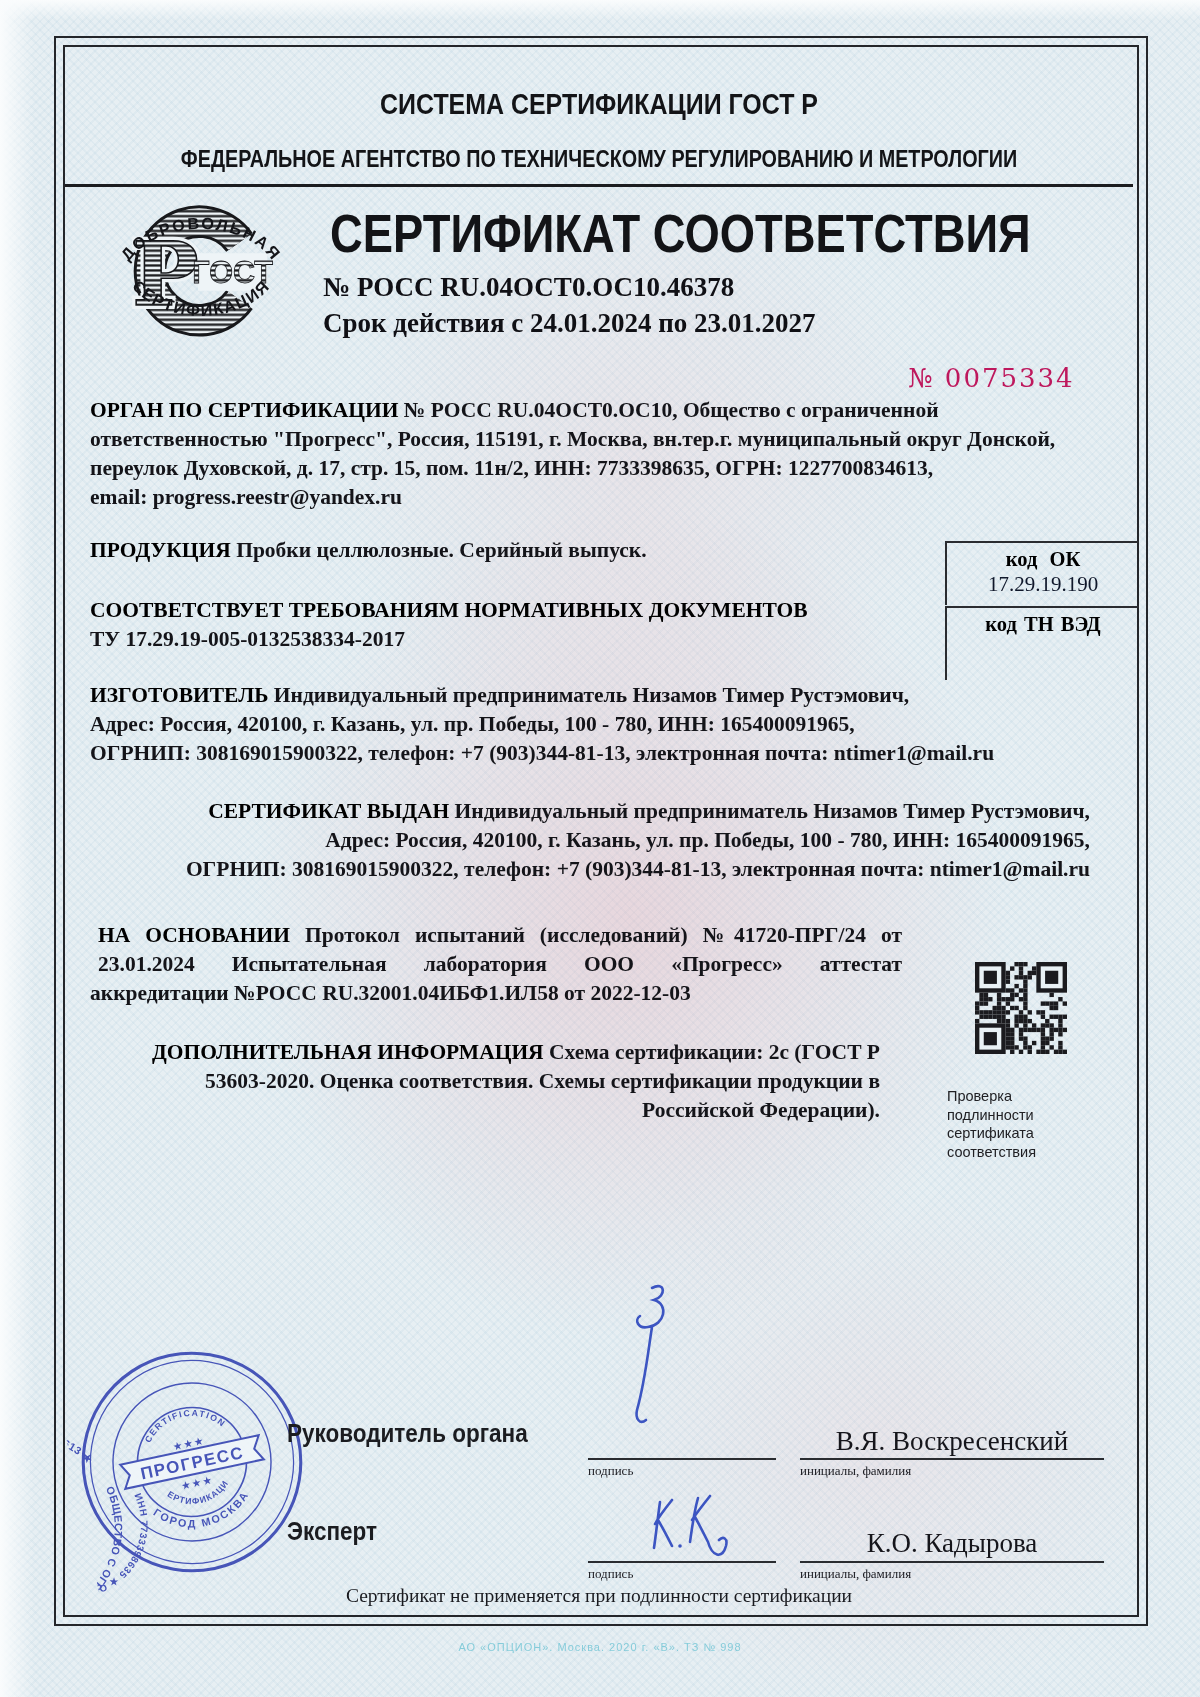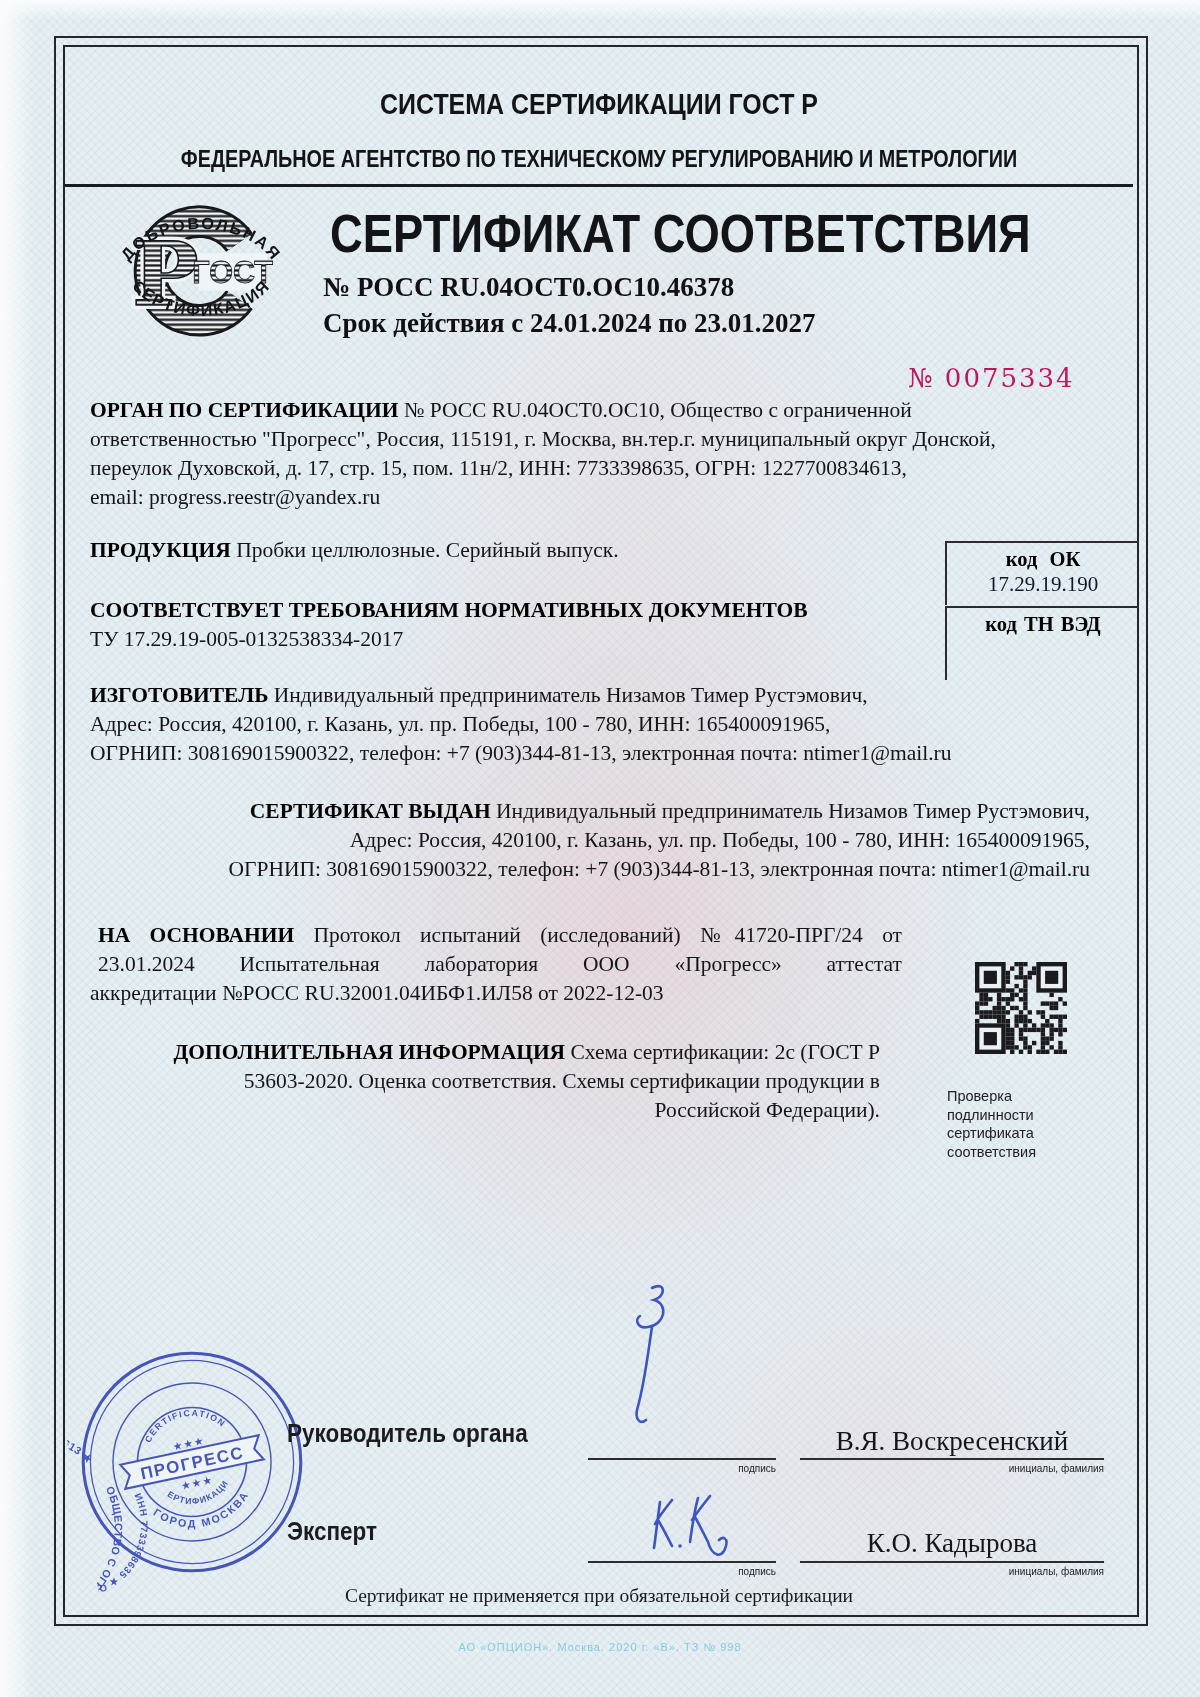--- a/index.html
+++ b/index.html
@@ -8,29 +8,29 @@
        background-color:#e7eff3;
        background-image:
          radial-gradient(ellipse 540px 600px at 630px 920px, rgba(232,158,170,.30), rgba(232,158,170,0) 70%),
          radial-gradient(ellipse 430px 430px at 640px 470px, rgba(236,188,196,.22), rgba(236,188,196,0) 70%),
          radial-gradient(ellipse 420px 380px at 880px 1450px, rgba(236,188,196,.20), rgba(236,188,196,0) 70%),
          repeating-linear-gradient(45deg, rgba(110,165,195,.07) 0 2px, rgba(0,0,0,0) 2px 6px),
          repeating-linear-gradient(-45deg, rgba(110,165,195,.07) 0 2px, rgba(0,0,0,0) 2px 6px);}
   .abs{position:absolute;}
   .frame{position:absolute;border:2px solid #24262a;}
   .cond{font-family:"Liberation Sans",sans-serif;font-weight:700;color:#131417;}
-  .sec{position:absolute;margin:0;font-family:"Liberation Serif",serif;font-size:21.5px;line-height:29px;color:#141419;}
+  .sec{position:absolute;margin:0;font-family:"Liberation Serif",serif;font-size:21.5px;line-height:29px;color:#141419;font-weight:bold;}
   .sec b{color:#000;}
   .ln{display:block;}
   .jl{text-align:justify;text-align-last:justify;margin-left:8px;}
   .codebox{position:absolute;border-top:2.5px solid #2a2c30;border-left:2.5px solid #2a2c30;text-align:center;font-family:"Liberation Serif",serif;}
   .codebox .cl{font-weight:700;font-size:20.5px;margin-top:5px;word-spacing:7px;color:#000;}
   .codebox .cv{font-size:21px;margin-top:1px;color:#0f172a;}
   .sigline{position:absolute;border-top:2px solid #2a2c30;height:0;}
-  .sigcap{position:absolute;text-align:right;font-size:10px;color:#1c1c22;font-family:Liberation Sans, sans-serif;}
+  .sigcap{position:absolute;text-align:left;font-size:13px;color:#1c1c22;font-family:Liberation Serif, serif;}
   .signame{position:absolute;text-align:center;font-size:27px;color:#15151b;font-family:"Liberation Serif",serif;white-space:nowrap;}
   .role{position:absolute;font-family:"Liberation Sans",sans-serif;font-weight:700;font-size:25px;color:#1b1c20;transform:scaleX(.9);transform-origin:left center;white-space:nowrap;}
   .inkblue{stroke:#3c55c2;stroke-width:2.6;fill:none;stroke-linecap:round;}
   #qr-caption{line-height:18.5px;font-family:"Liberation Sans",sans-serif;font-size:14.5px;color:#202024;text-align:left;margin-top:27px;}
 </style>
 </head>
 <body>
 
 <div class="abs" style="left:0;top:0;bottom:0;width:34px;background:linear-gradient(90deg,#fafcfd,rgba(250,252,253,0));"></div>
 <div class="abs" style="left:0;top:0;right:0;height:20px;background:linear-gradient(180deg,#fafcfd,rgba(250,252,253,0));"></div>
@@ -338,15 +338,15 @@
 <div class="sigcap" style="left:588px;top:1463px;width:188px;">подпись</div>
 <div class="sigline" style="left:800px;top:1458px;width:304px;"></div>
 <div class="sigcap" style="left:800px;top:1463px;width:304px;">инициалы, фамилия</div>
 
 <div class="signame" style="left:800px;top:1528px;width:304px;">К.О. Кадырова</div>
 <div class="sigline" style="left:588px;top:1561px;width:188px;"></div>
 <div class="sigcap" style="left:588px;top:1566px;width:188px;">подпись</div>
 <div class="sigline" style="left:800px;top:1561px;width:304px;"></div>
 <div class="sigcap" style="left:800px;top:1566px;width:304px;">инициалы, фамилия</div>
 
-<div class="abs" style="left:63px;width:1072px;top:1585px;text-align:center;font-size:19.5px;color:#191a1f;">Сертификат не применяется при обязательной сертификации</div>
+<div class="abs" style="left:63px;width:1072px;top:1585px;text-align:center;font-size:19.5px;color:#191a1f;">Сертификат не применяется при подлинности сертификации</div>
 
 <div class="abs" style="left:0;width:1200px;top:1641px;text-align:center;font-family:'Liberation Sans',sans-serif;font-size:11px;color:#6fc4d4;letter-spacing:1px;opacity:.8;">АО «ОПЦИОН». Москва. 2020 г. «В». ТЗ № 998</div>
 
 </body></html>

